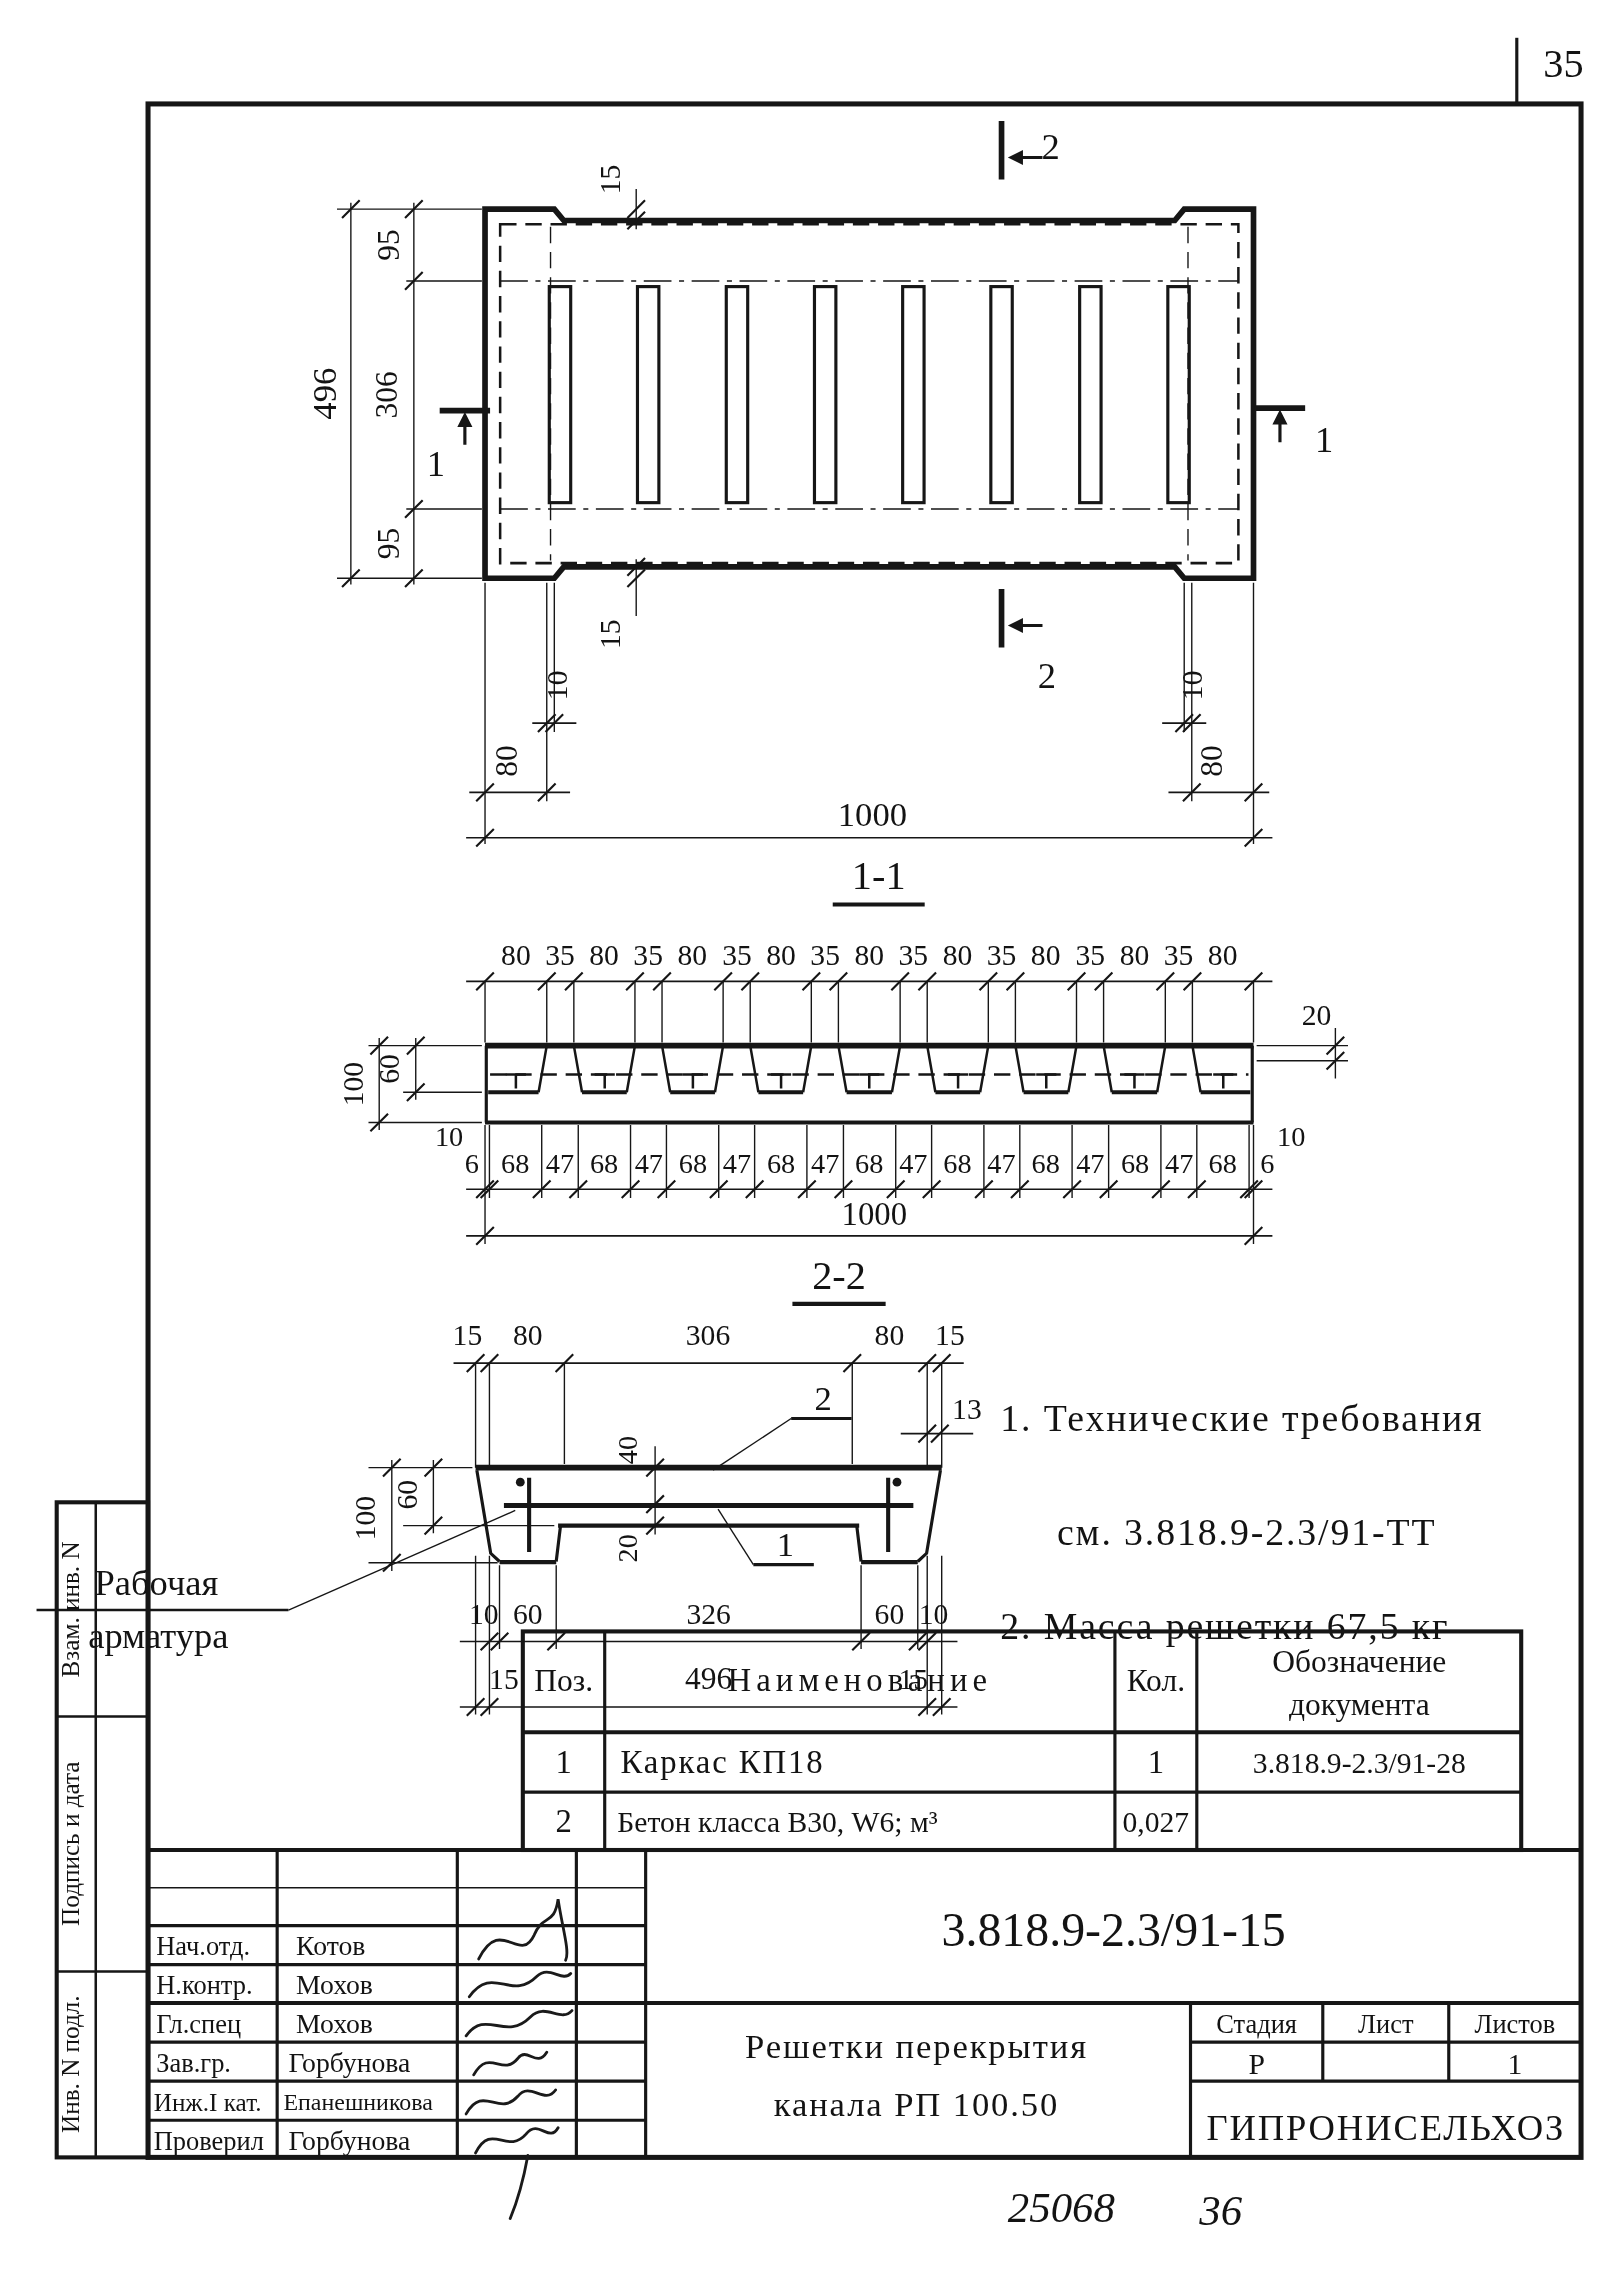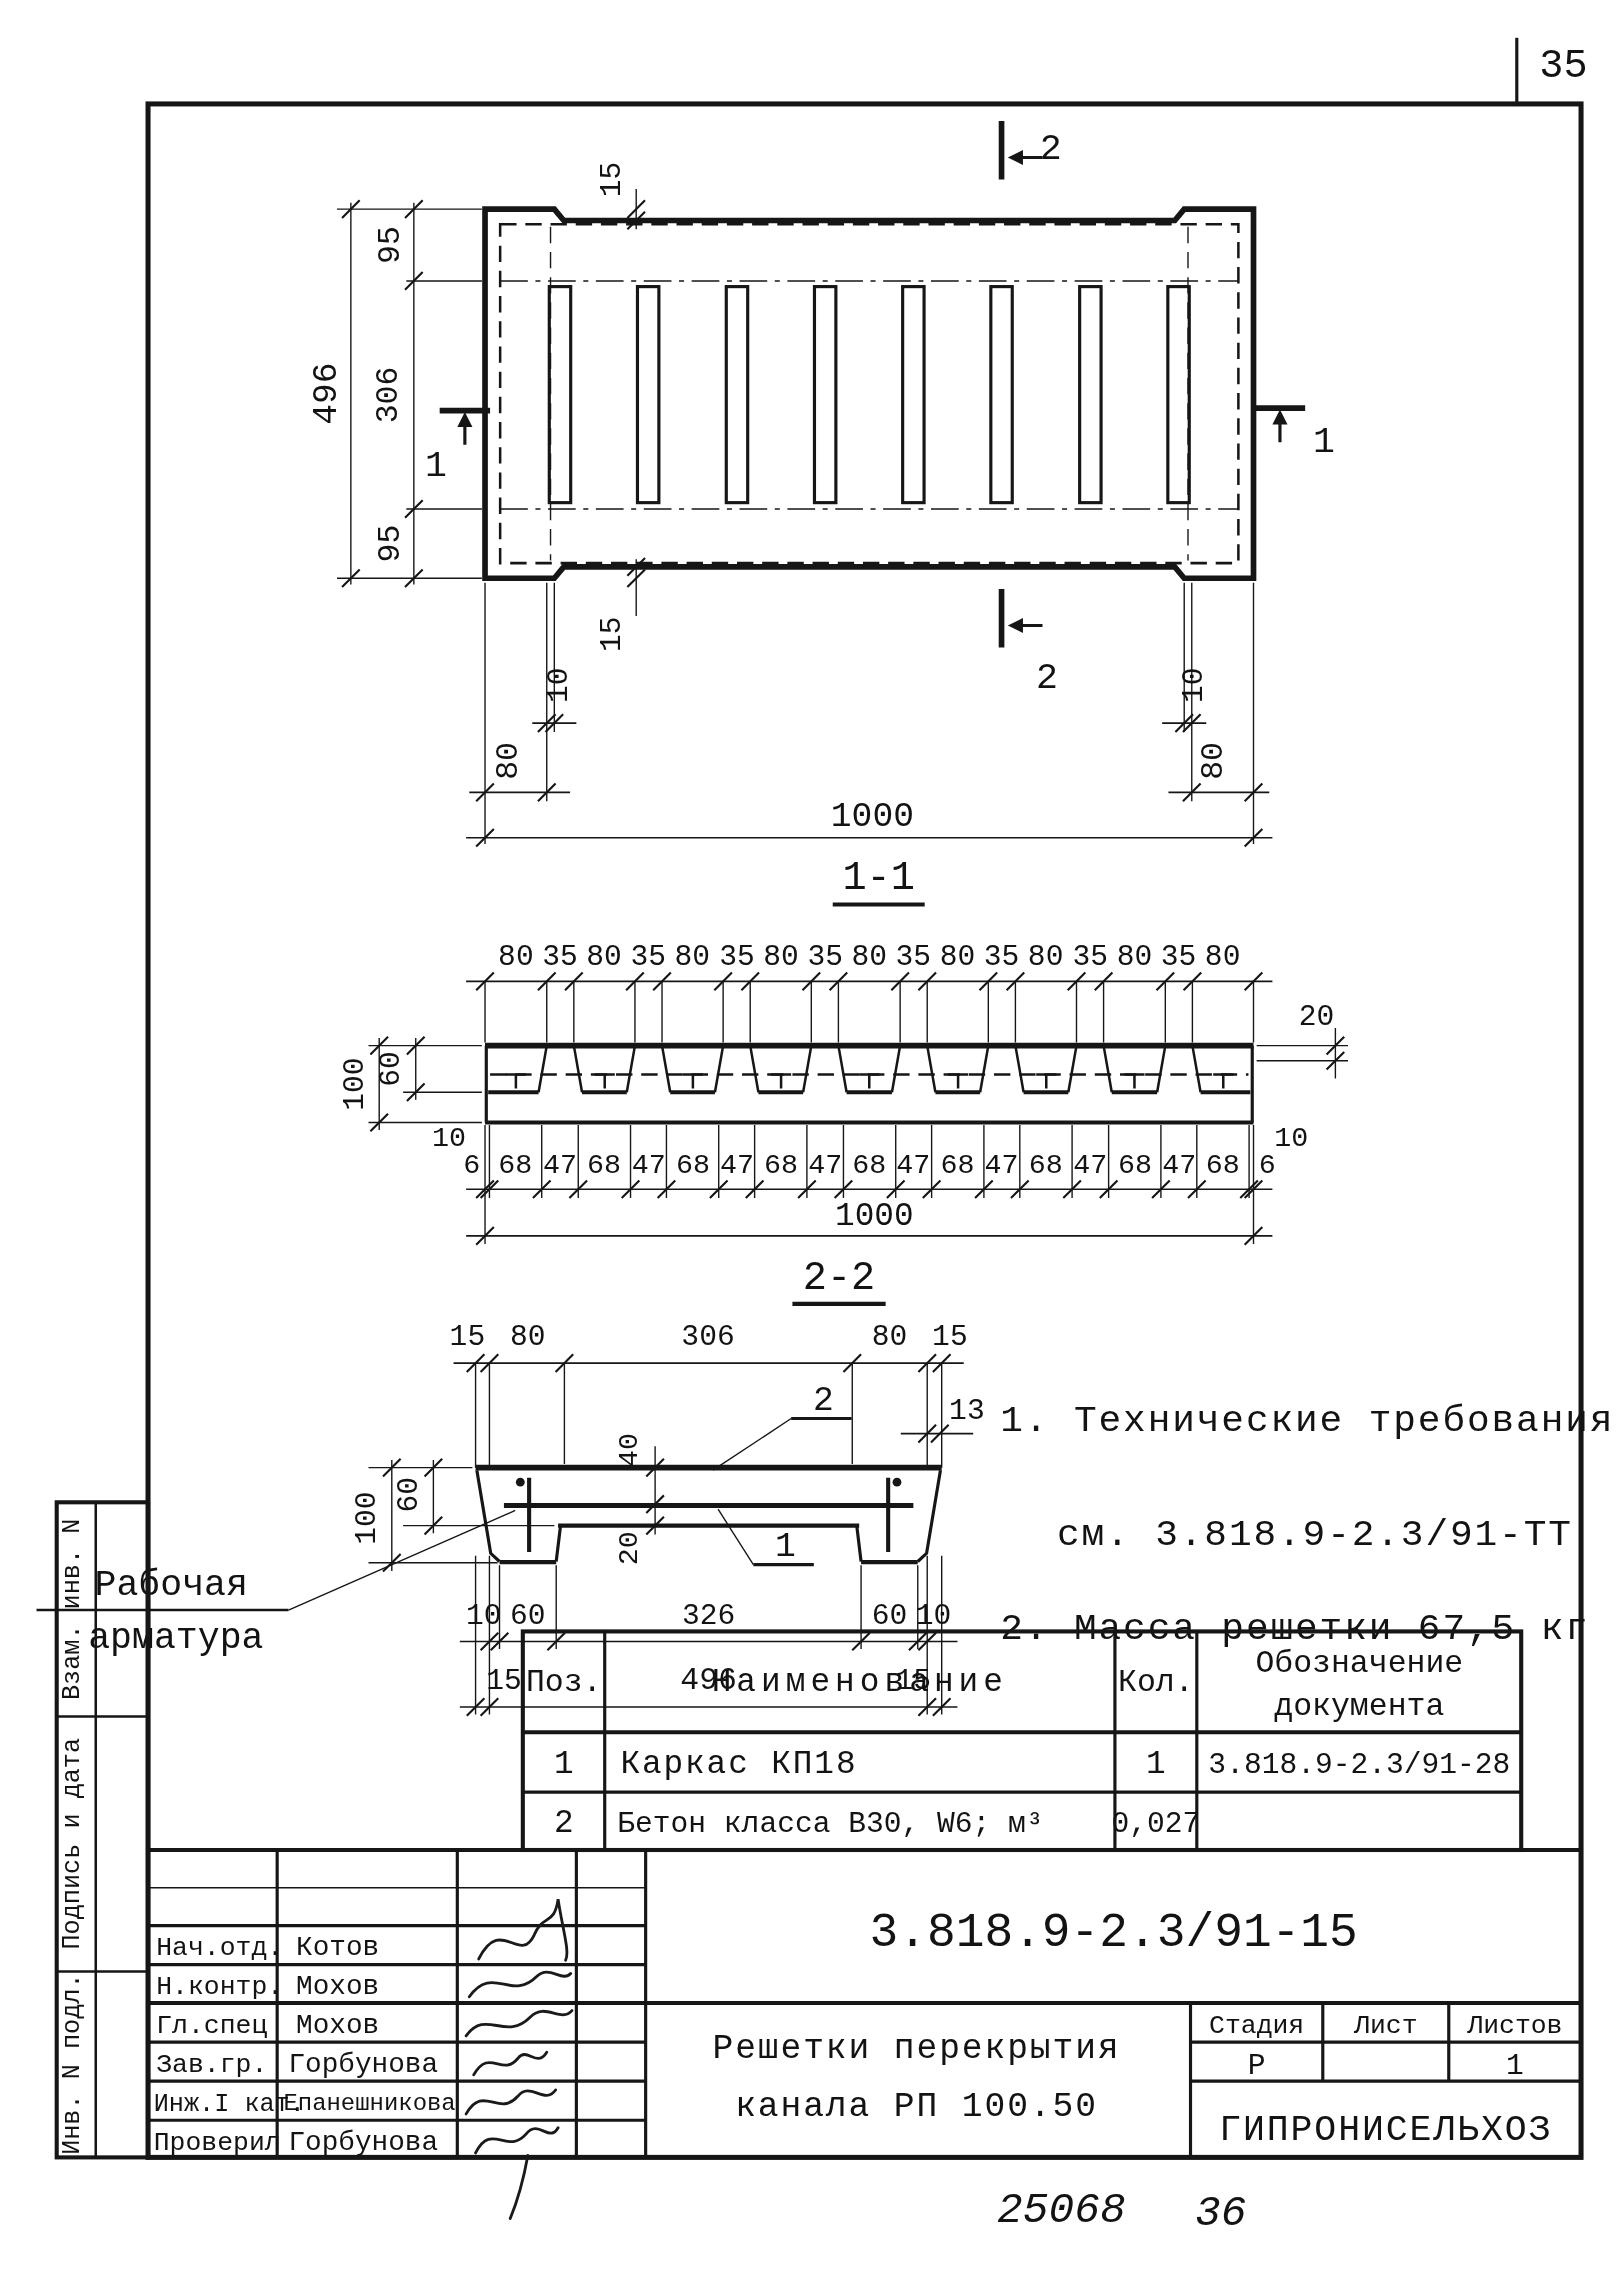--- a/index.html
+++ b/index.html
@@ -1,16 +1,16 @@
 <!DOCTYPE html>
 <html style="font-size:10px"><head>
 <meta charset="utf-8">
 <style>
   html,body{margin:0;padding:0;background:#d8d8d8;}
-  .sheet{position:relative;width:1622px;height:2284px;background:#ffffff;font-family:Liberation Mono, monospace;}
+  .sheet{position:relative;width:1622px;height:2284px;background:#ffffff;font-family:Liberation Serif, serif;}
   svg{position:absolute;left:0;top:0;}
   .ln{stroke:#161616;fill:none;stroke-linecap:butt;}
   .thin{stroke-width:2.2;}
   .dimln{stroke-width:2.6;}
   .tick{stroke-width:3.4;}
   .med{stroke-width:4;}
   .body{stroke-width:5;}
   .thick{stroke-width:6.5;}
   .xthick{stroke-width:9;}
   .dash{stroke-dasharray:26 14;}

